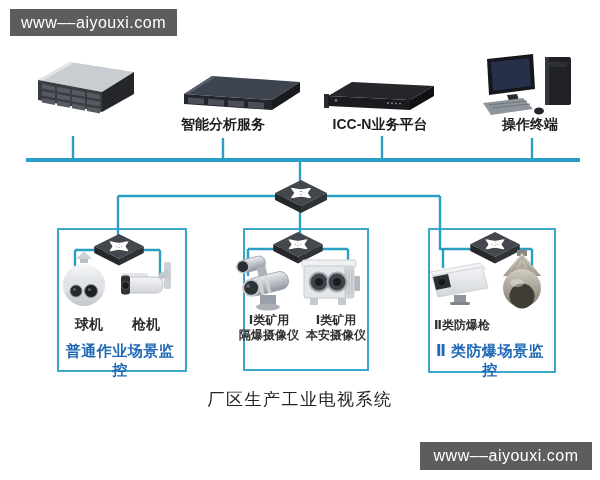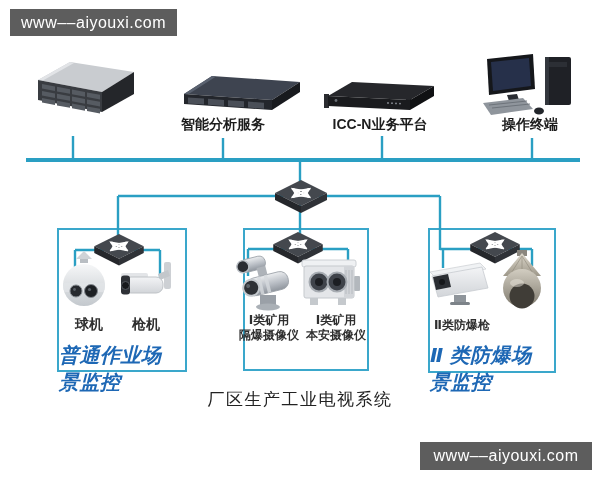--- a/index.html
+++ b/index.html
@@ -9,22 +9,22 @@
   .banner{position:absolute;background:var(--banner-bg,#5d5d5d);color:var(--banner-text,#fff);
           display:flex;align-items:center;justify-content:center;
           font-size:16px;letter-spacing:.5px;z-index:6;}
   .dev-label{position:absolute;width:120px;text-align:center;font-size:14px;font-weight:600;
              color:#1d1d1d;z-index:4;}
   .cam-label{position:absolute;text-align:center;font-weight:700;color:#2f2f2f;z-index:4;}
   .cam-label span{display:block;}
   .lg{font-size:14px;line-height:17px;}
   .sm{font-size:12px;line-height:15px;}
   .group-box{position:absolute;border:2px solid var(--box-border,#3aa7cb);z-index:1;background:transparent;}
-  .caption{position:absolute;text-align:left;font-size:20px;font-weight:700;
-           color:var(--caption-blue,#1e68b5);z-index:4;letter-spacing:.5px;font-style:italic;}
+  .caption{position:absolute;text-align:center;font-size:15px;font-weight:700;
+           color:var(--caption-blue,#1e68b5);z-index:4;letter-spacing:.5px;}
   .title{position:absolute;left:150px;top:388px;width:300px;text-align:center;
          font-family:"DejaVu Serif","Liberation Serif",serif;font-size:17px;letter-spacing:1.5px;
          color:#222;z-index:4;}
   .lines{left:0;top:0;z-index:2;}
   .icon{z-index:3;}
 </style>
 </head>
 <body>
 
 <div class="stage">

